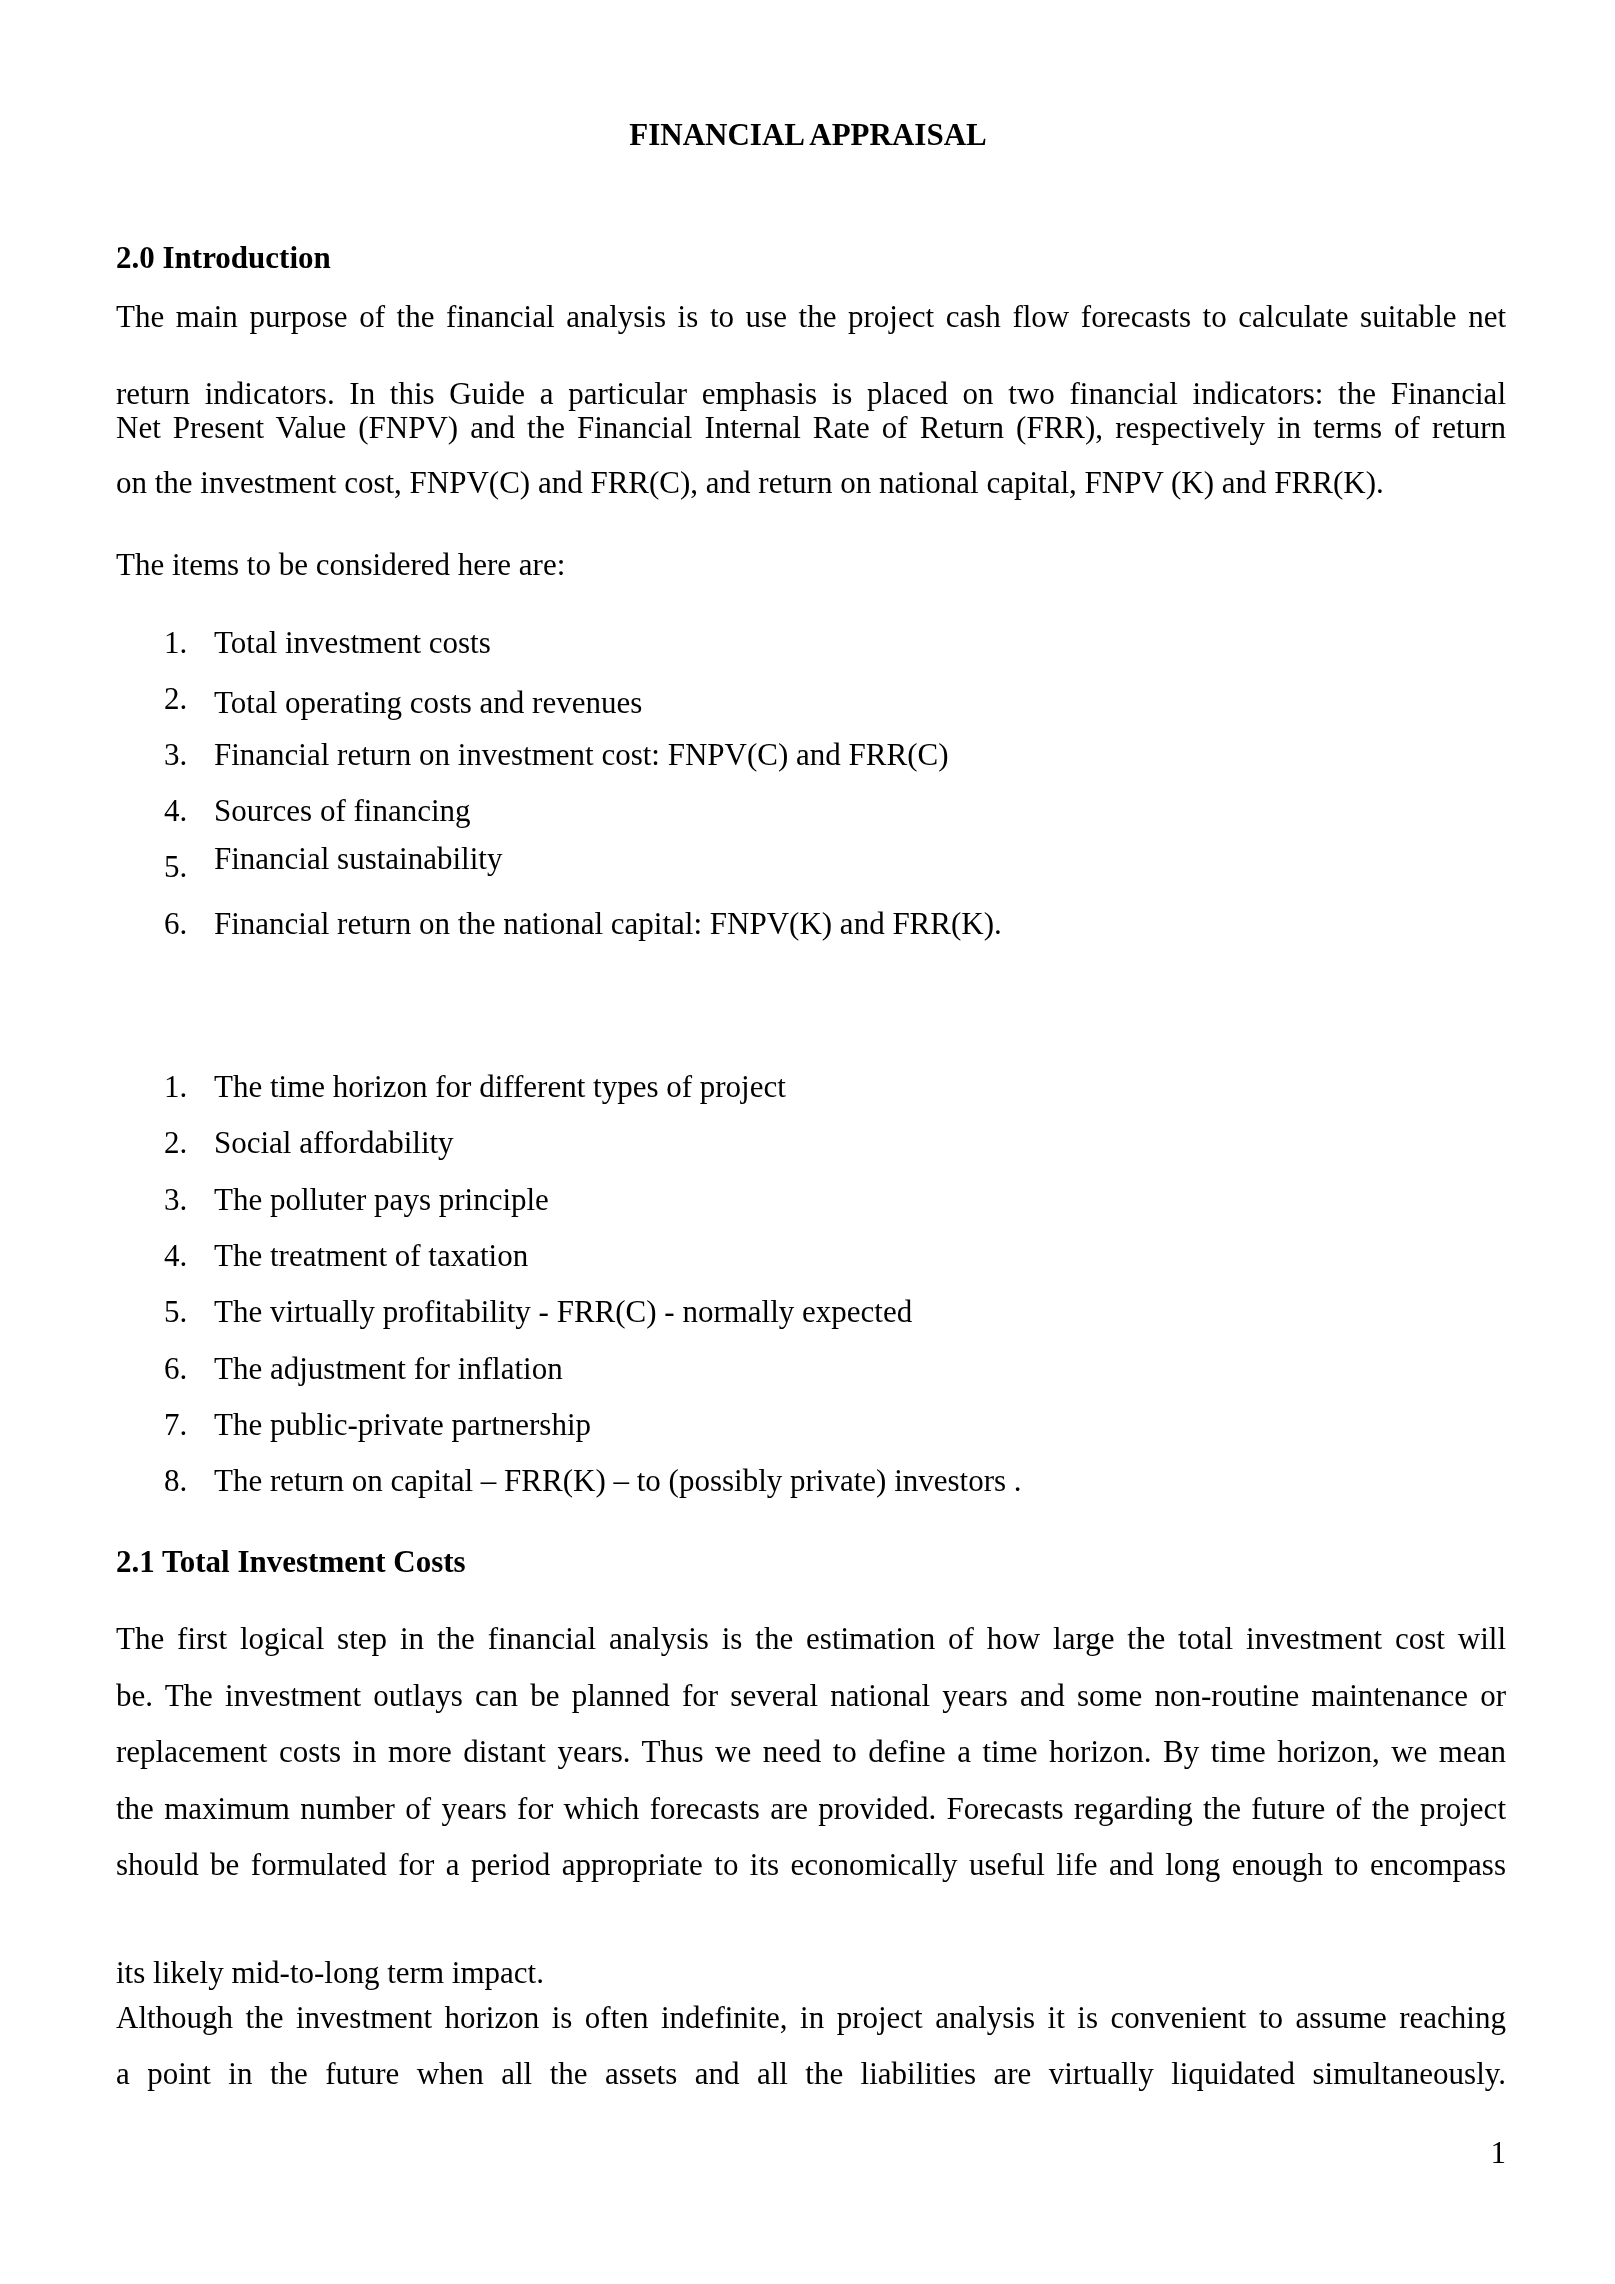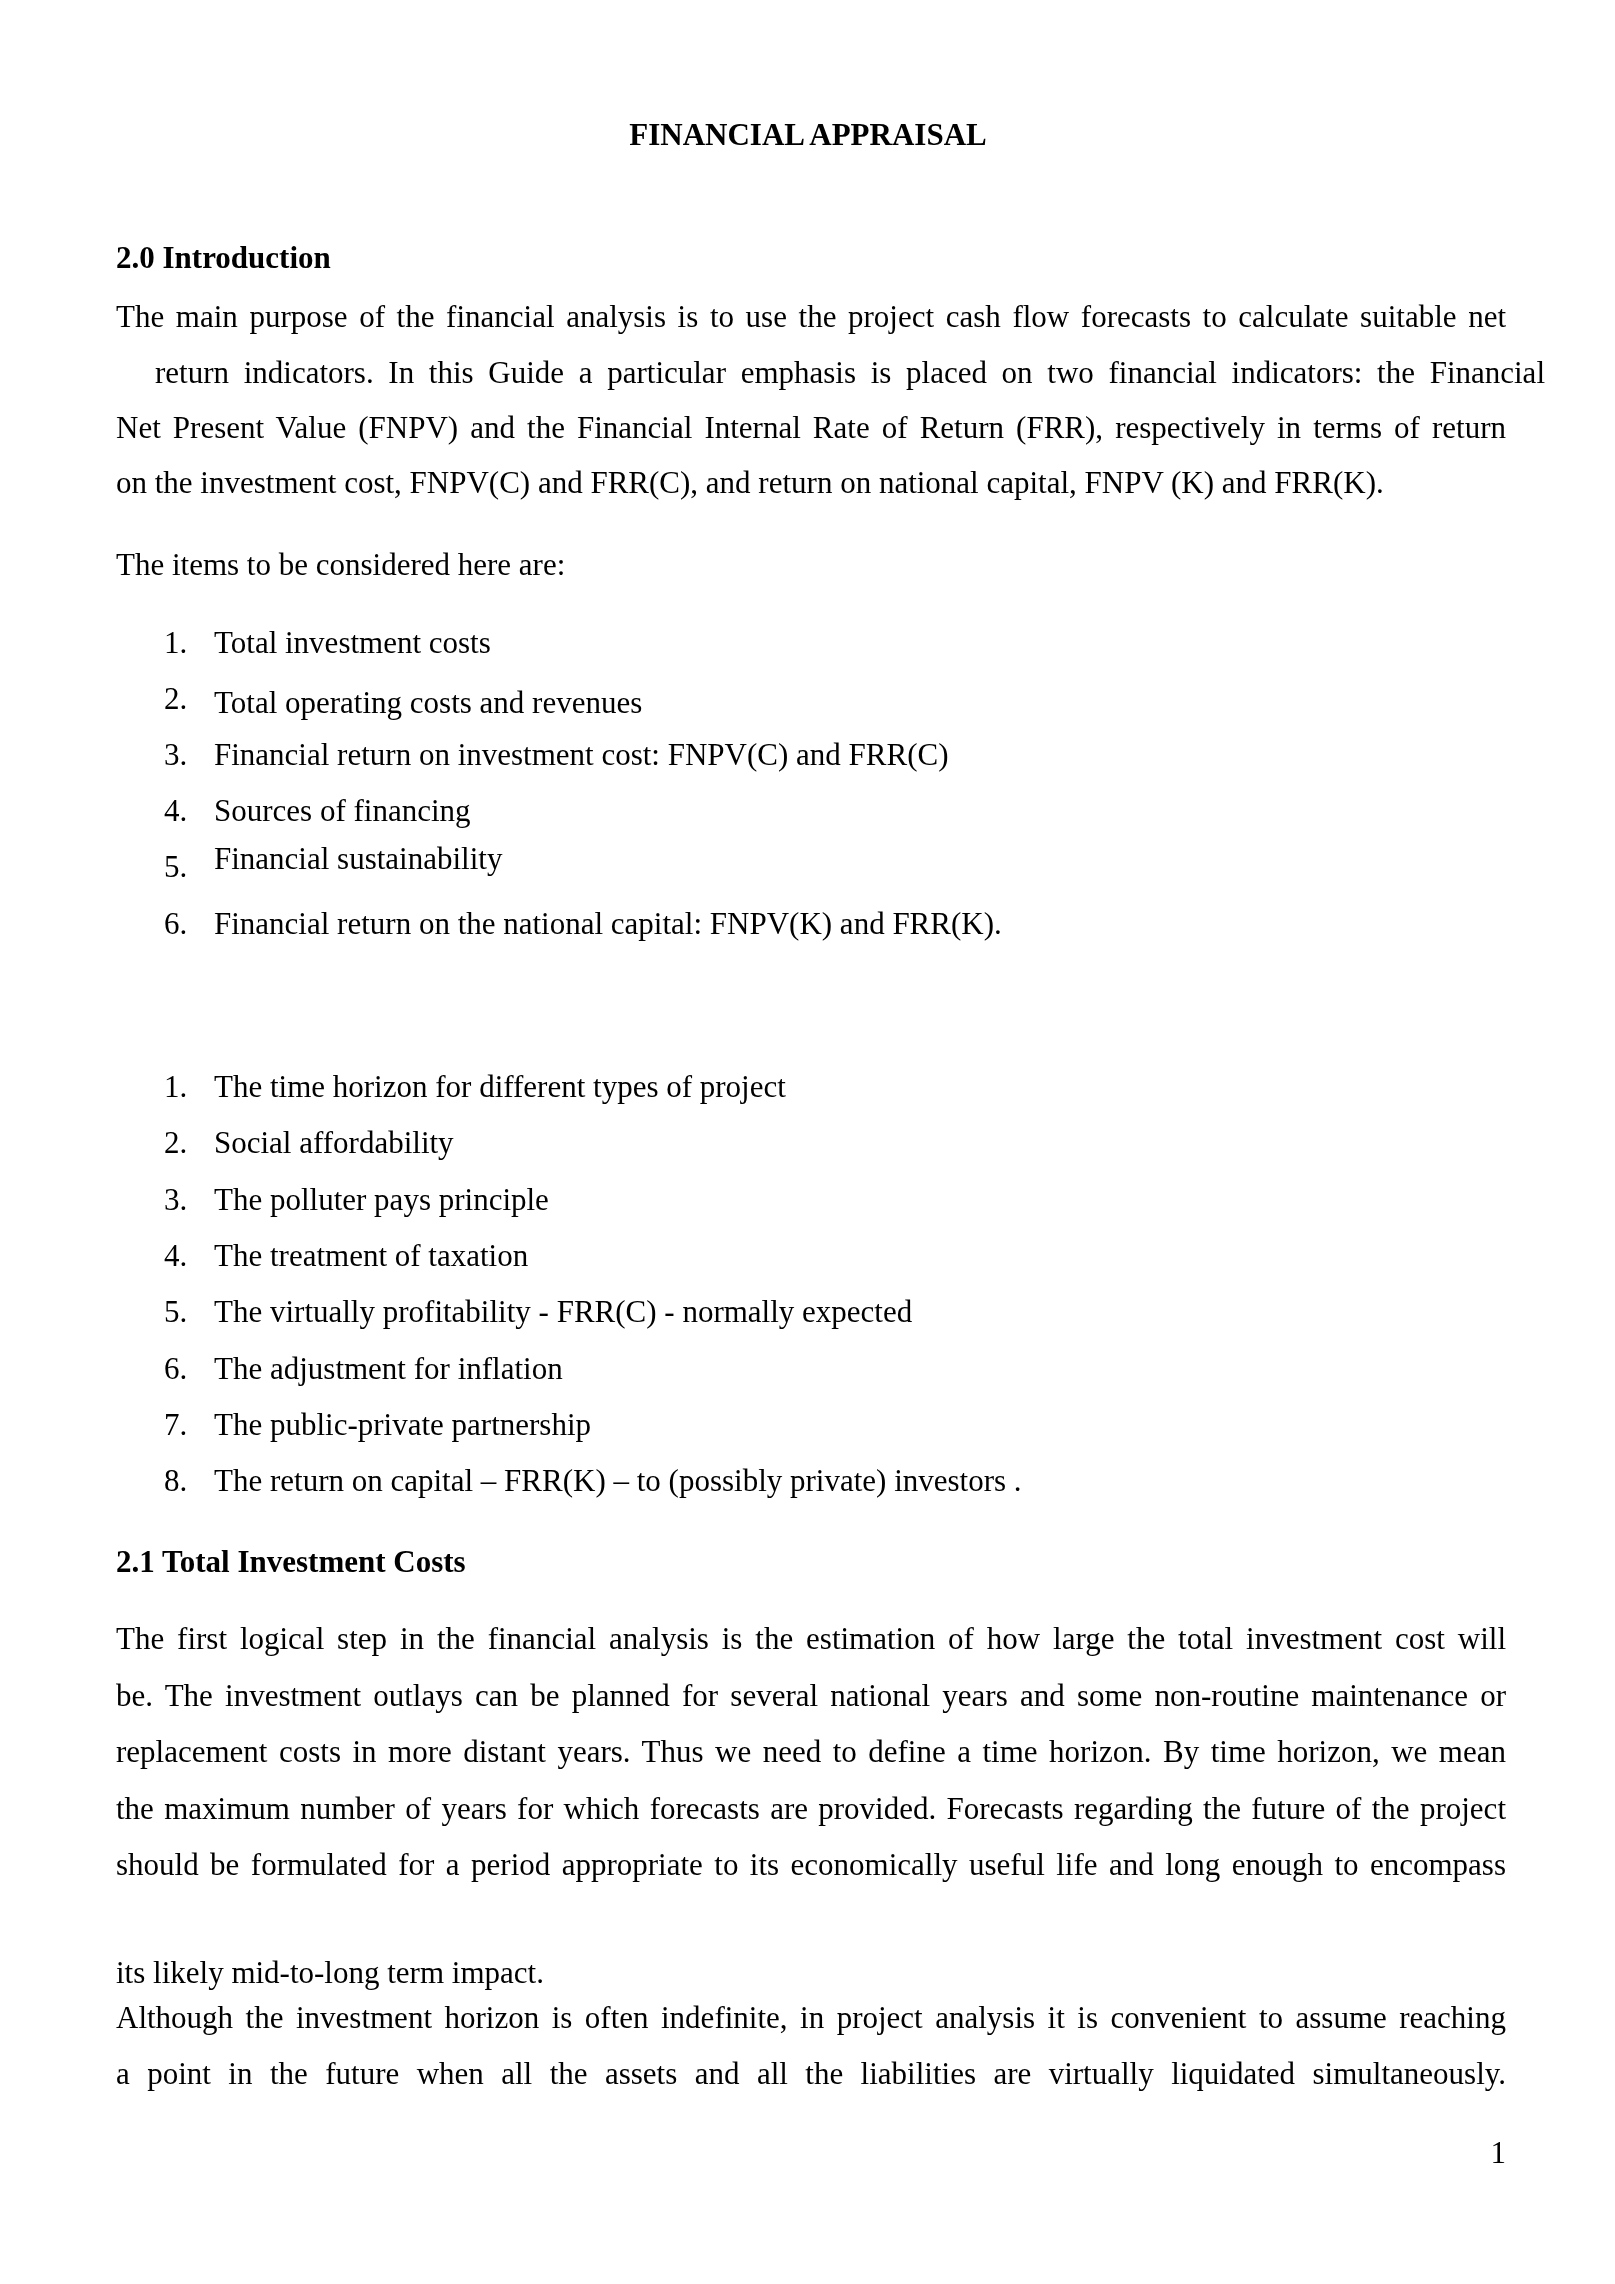--- a/index.html
+++ b/index.html
@@ -21,21 +21,21 @@
 </head>
 <body>
 
 <div class="page">
 
   <div class="abs title">FINANCIAL APPRAISAL</div>
 
   <div class="abs heading" style="top:242px;">2.0 Introduction</div>
 
   <div class="abs line just" style="top:301px;">The main purpose of the financial analysis is to use the project cash flow forecasts to calculate suitable net</div>
-  <div class="abs line just" style="top:357px;margin-left:39px;">return indicators. In this Guide a particular emphasis is placed on two financial indicators: the Financial</div>
+  <div class="abs line just" style="top:378px;">return indicators. In this Guide a particular emphasis is placed on two financial indicators: the Financial</div>
   <div class="abs line just" style="top:412px;">Net Present Value (FNPV) and the Financial Internal Rate of Return (FRR), respectively in terms of return</div>
   <div class="abs line" style="top:467px;">on the investment cost, FNPV(C) and FRR(C), and return on national capital, FNPV (K) and FRR(K).</div>
 
   <div class="abs line" style="top:549px;">The items to be considered here are:</div>
 
   <div>
     <div class="abs li-num" style="top:627px;">1.</div>
     <div class="abs li-text" style="top:627px;font-family:Liberation Serif, serif;">Total investment costs</div>
     <div class="abs li-num" style="top:683px;">2.</div>
     <div class="abs li-text" style="top:687px;">Total operating costs and revenues</div>

